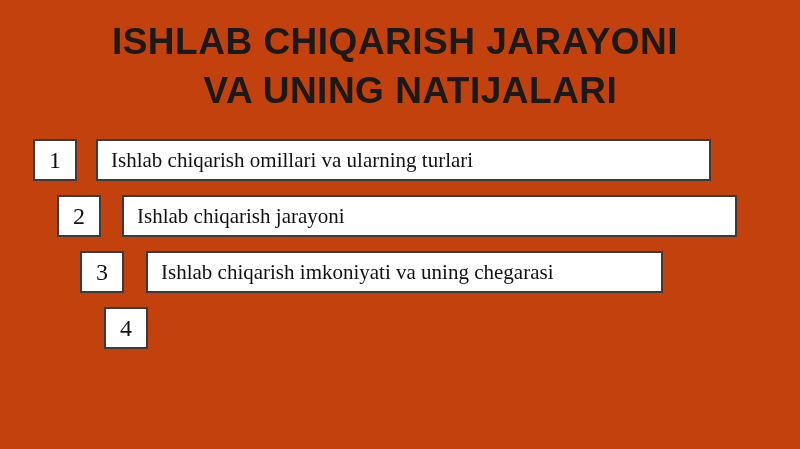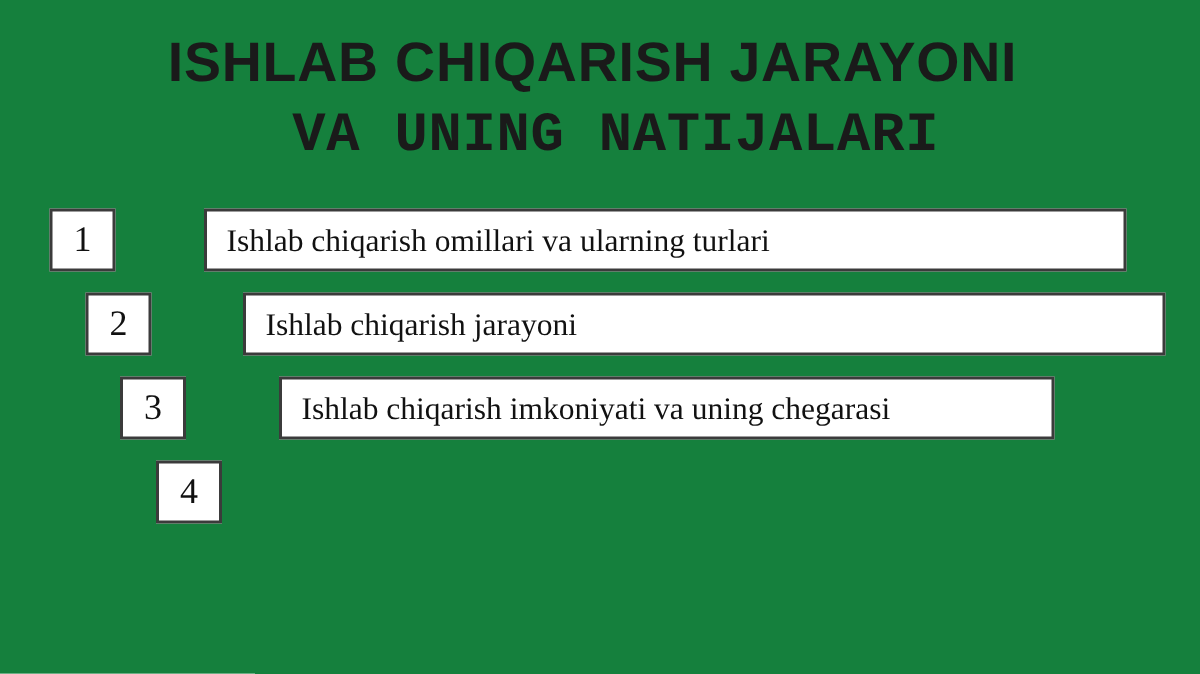--- a/index.html
+++ b/index.html
@@ -10,21 +10,21 @@
     width: 800px;
     height: 449px;
     background: #ffffff;
     font-family: "Liberation Sans", sans-serif;
     overflow: hidden;
   }
   .slide {
     position: relative;
     width: 800px;
     height: 449px;
-    background: #15803d;
+    background: #c2410c;
   }
   .title-block {
     position: absolute;
     left: 0;
     top: 18px;
     width: 800px;
     text-align: center;
   }
   .title-line {
     font-family: "Liberation Sans", sans-serif;
@@ -33,21 +33,20 @@
     letter-spacing: 0.5px;
     color: #1a1a1a;
     line-height: 1.32;
     white-space: nowrap;
   }
   .title-line-1 {
     padding-right: 10px;
   }
   .title-line-2 {
     padding-left: 21px;
-    font-family: Liberation Mono, monospace;
   }
   .rows {
     position: absolute;
     left: 0;
     top: 139px;
     width: 800px;
   }
   .row {
     position: relative;
     height: 42px;
@@ -75,21 +74,20 @@
     border: 2px solid #3b3b3b;
     background: #ffffff;
     box-sizing: border-box;
     display: flex;
     align-items: center;
     font-family: "Liberation Serif", serif;
     font-size: 21px;
     color: #111111;
     padding-left: 13px;
     white-space: nowrap;
-    margin-left: 40px;
   }
 
   
   .row-1 .num-box { left: 33px; }
   .row-1 .text-box { left: 96px; width: 615px; }
   
   .row-2 .num-box { left: 57px; }
   .row-2 .text-box { left: 122px; width: 615px; }
   
   .row-3 .num-box { left: 80px; }

